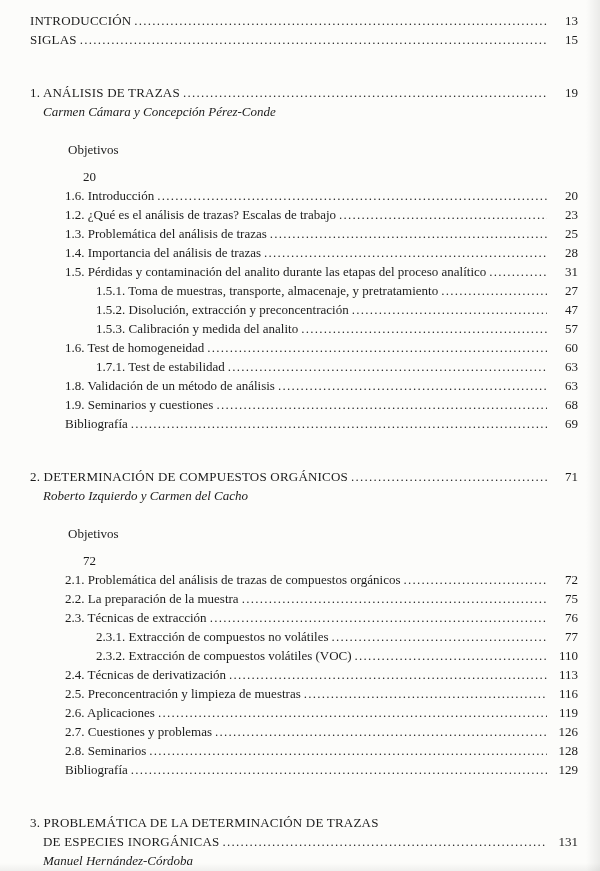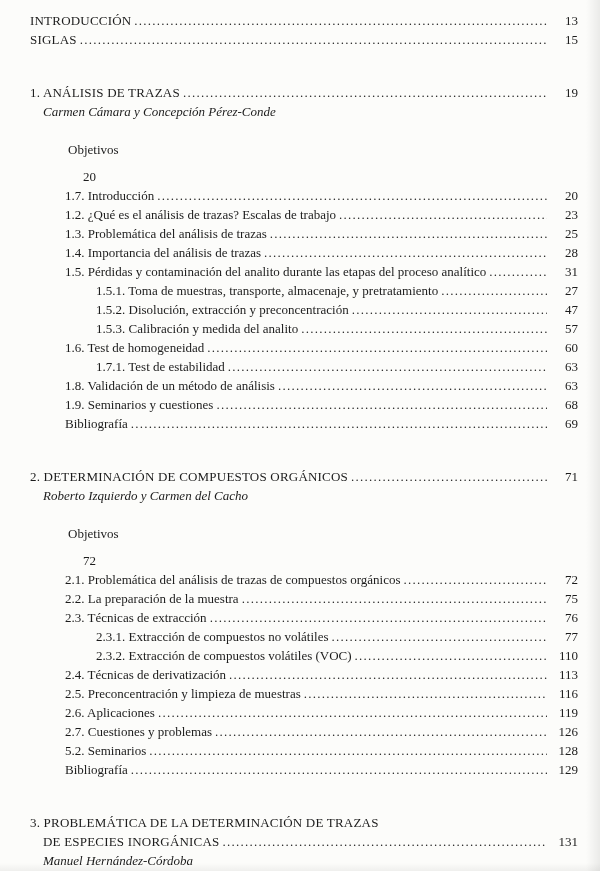--- a/index.html
+++ b/index.html
@@ -99,21 +99,21 @@
       </div>
       <div class="row lvl-1 style-italic">
         <span class="label">Carmen Cámara y Concepción Pérez-Conde</span>
       </div>
       <div class="row lvl-2 style-normal gap-medium">
         <span class="label">Objetivos</span>
         <span class="leader"></span>
         <span class="page-num">20</span>
       </div>
       <div class="row lvl-2 style-normal">
-        <span class="label">1.7. Introducción</span>
+        <span class="label">1.6. Introducción</span>
         <span class="leader"></span>
         <span class="page-num">20</span>
       </div>
       <div class="row lvl-2 style-normal">
         <span class="label">1.2. ¿Qué es el análisis de trazas? Escalas de trabajo</span>
         <span class="leader"></span>
         <span class="page-num">23</span>
       </div>
       <div class="row lvl-2 style-normal">
         <span class="label">1.3. Problemática del análisis de trazas</span>
@@ -222,21 +222,21 @@
         <span class="label">2.6. Aplicaciones</span>
         <span class="leader"></span>
         <span class="page-num">119</span>
       </div>
       <div class="row lvl-2 style-normal">
         <span class="label">2.7. Cuestiones y problemas</span>
         <span class="leader"></span>
         <span class="page-num">126</span>
       </div>
       <div class="row lvl-2 style-normal">
-        <span class="label">5.2. Seminarios</span>
+        <span class="label">2.8. Seminarios</span>
         <span class="leader"></span>
         <span class="page-num">128</span>
       </div>
       <div class="row lvl-2 style-normal">
         <span class="label">Bibliografía</span>
         <span class="leader"></span>
         <span class="page-num">129</span>
       </div>
       <div class="row lvl-0 style-caps gap-large">
         <span class="label">3. PROBLEMÁTICA DE LA DETERMINACIÓN DE TRAZAS</span>

